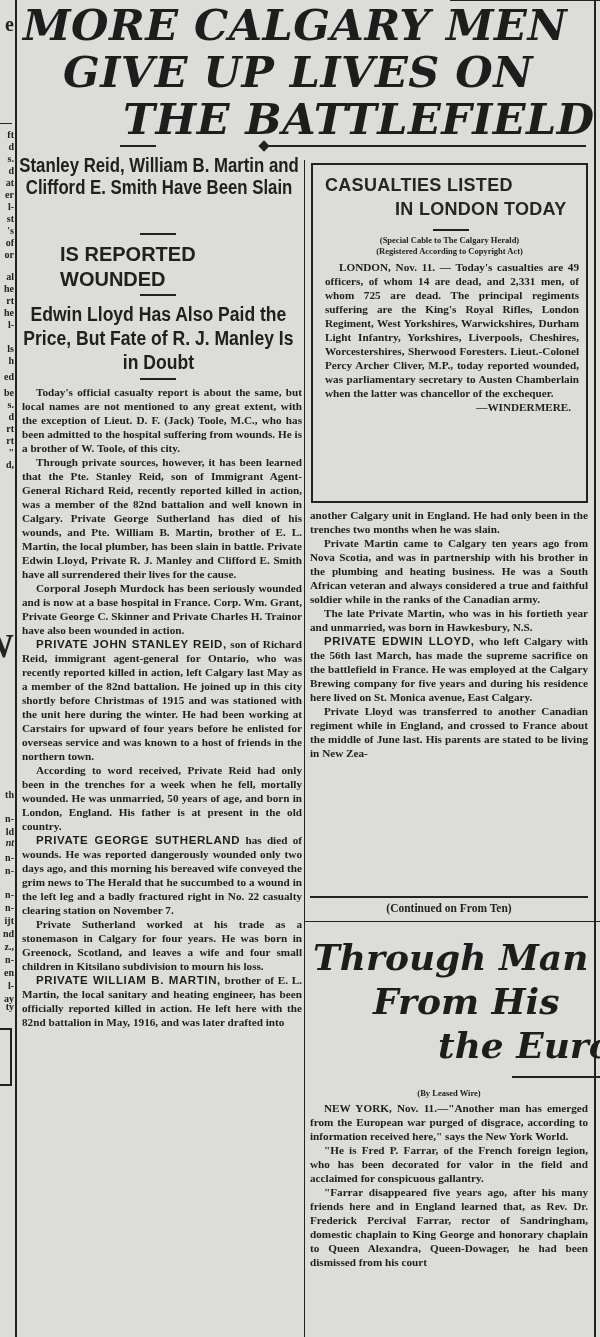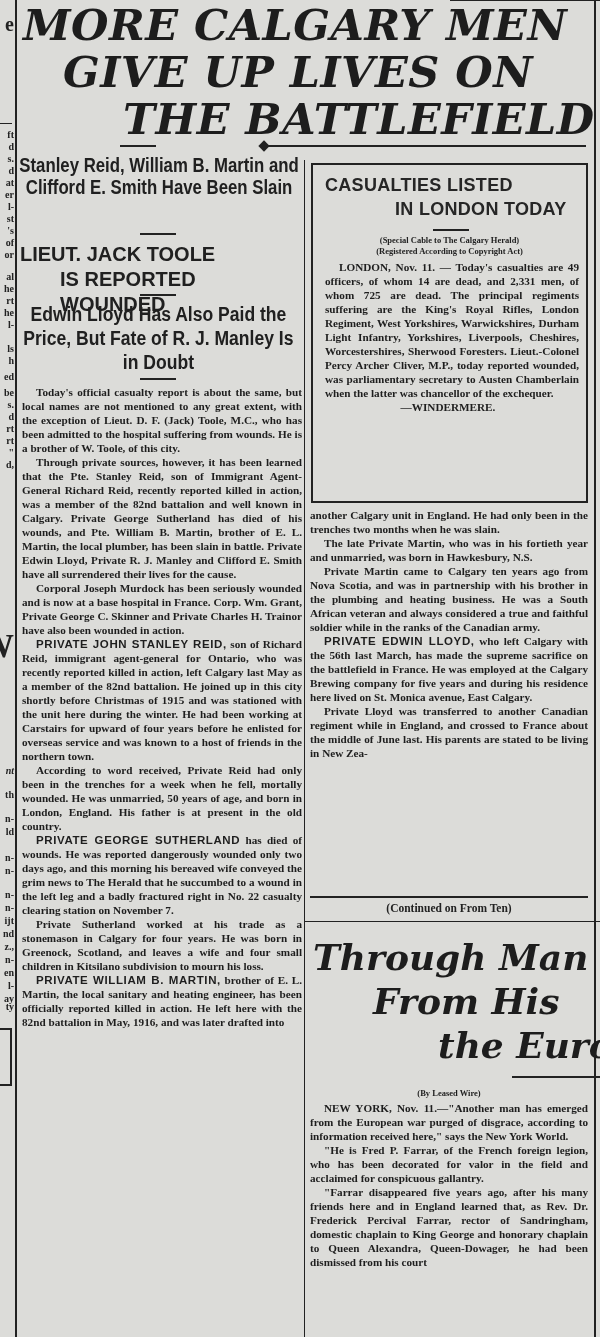--- a/index.html
+++ b/index.html
@@ -59,21 +59,21 @@
       font-family: "Liberation Sans", sans-serif; font-weight: bold; color: #262626;
       font-size: 18px; line-height: 24px; position: absolute; left: 12px; top: 8px;
       letter-spacing: 0.3px;
     }
     .box-title .t2 { display:block; padding-left: 70px; }
     .box-credit {
       position: absolute; left: 0; top: 70px; width: 100%; text-align: center;
       font: bold 8.5px/11px "Liberation Serif", serif; color: #222;
     }
     .box-body { position:absolute; left: 12px; top: 95px; width: 254px; }
-    .box-sign { text-align: center; padding-right: 8px; }
+    .box-sign { text-align: right; padding-right: 8px; }
 
     .col2 { left: 310px; top: 508px; width: 278px; }
     .cont { position: absolute; left: 310px; top: 901px; width: 278px; text-align: center;
       font: bold 11.5px/14px "Liberation Serif", serif; color:#222; }
 
     .head2 {
       position: absolute; left: 313px; top: 935px; width: 290px;
       font: italic bold 36px/44px "DejaVu Serif", serif; color: #1d1d1d;
       white-space: nowrap; overflow: hidden;
     }
@@ -110,21 +110,21 @@
     <span style="top:342px;">ls</span>
     <span style="top:354px;">h</span>
     <span style="top:386px;">be</span>
     <span style="top:398px;">s.</span>
     <span style="top:410px;">d</span>
     <span style="top:422px;">rt</span>
     <span style="top:434px;">rt</span>
     <span style="top:446px;">"</span>
     <span style="top:458px;">d,</span>
     <span style="top:628px;font-size:34px;line-height:36px;">W</span>
-    <span style="top:764px;font-style:italic;">nt</span>
+    <span style="top:836px;font-style:italic;">nt</span>
     <span style="top:812px;">n-</span>
     <span style="top:825px;">ld</span>
     <span style="top:788px;">th</span>
     <span style="top:851px;">n-</span>
     <span style="top:864px;">n-</span>
     <span style="top:888px;">n-</span>
     <span style="top:901px;">n-</span>
     <span style="top:914px;">ijt</span>
     <span style="top:927px;">nd</span>
     <span style="top:940px;">z.,</span>
@@ -147,21 +147,20 @@
     <div class="mh2">GIVE UP LIVES ON</div>
     <div class="mh3">THE BATTLEFIELD</div>
   </div>
   <div class="short-rule" style="left:120px;top:145px;"></div>
   <div style="position:absolute;left:260px;top:142px;width:8px;height:8px;background:#222;transform:rotate(45deg);"></div>
   <div class="rule-h" style="left:266px;top:145px;width:320px;"></div>
 
   <div class="deck deck1">Stanley Reid, William B. Martin and Clifford E. Smith Have Been Slain</div>
   <div class="short-rule" style="left:140px;top:233px;"></div>
   <div class="deck deck2">
-    <span>LIEUT. JACK TOOLE</span>
     <span class="l2">IS REPORTED WOUNDED</span>
   </div>
   <div class="short-rule" style="left:140px;top:294px;"></div>
   <div class="deck deck3">Edwin Lloyd Has Also Paid the Price, But Fate of R. J. Manley Is in Doubt</div>
   <div class="short-rule" style="left:140px;top:378px;"></div>
 
   <div class="col col1">
     <p>Today's official casualty report is about the same, but local names are not mentioned to any great extent, with the exception of Lieut. D. F. (Jack) Toole, M.C., who has been admitted to the hospital suffering from wounds. He is a brother of W. Toole, of this city.</p>
     <p>Through private sources, however, it has been learned that the Pte. Stanley Reid, son of Immigrant Agent-General Richard Reid, recently reported killed in action, was a member of the 82nd battalion and well known in Calgary. Private George Sutherland has died of his wounds, and Pte. William B. Martin, brother of E. L. Martin, the local plumber, has been slain in battle. Private Edwin Lloyd, Private R. J. Manley and Clifford E. Smith have all surrendered their lives for the cause.</p>
     <p>Corporal Joseph Murdock has been seriously wounded and is now at a base hospital in France. Corp. Wm. Grant, Private George C. Skinner and Private Charles H. Trainor have also been wounded in action.</p>
@@ -183,22 +182,22 @@
       <div>(Registered According to Copyright Act)</div>
     </div>
     <div class="col box-body">
       <p>LONDON, Nov. 11. — Today's casualties are 49 officers, of whom 14 are dead, and 2,331 men, of whom 725 are dead. The principal regiments suffering are the King's Royal Rifles, London Regiment, West Yorkshires, Warwickshires, Durham Light Infantry, Yorkshires, Liverpools, Cheshires, Worcestershires, Sherwood Foresters. Lieut.-Colonel Percy Archer Cliver, M.P., today reported wounded, was parliamentary secretary to Austen Chamberlain when the latter was chancellor of the exchequer.</p>
       <div class="box-sign">—WINDERMERE.</div>
     </div>
   </div>
 
   <div class="col col2">
     <p class="noind">another Calgary unit in England. He had only been in the trenches two months when he was slain.</p>
+    <p>Private Martin came to Calgary ten years ago from Nova Scotia, and was in partnership with his brother in the plumbing and heating business. He was a South African veteran and always considered a true and faithful soldier while in the ranks of the Canadian army.</p>
     <p>The late Private Martin, who was in his fortieth year and unmarried, was born in Hawkesbury, N.S.</p>
-    <p>Private Martin came to Calgary ten years ago from Nova Scotia, and was in partnership with his brother in the plumbing and heating business. He was a South African veteran and always considered a true and faithful soldier while in the ranks of the Canadian army.</p>
     <p><span class="cap">PRIVATE EDWIN LLOYD,</span><span> who left Calgary with the 56th last March, has made the supreme sacrifice on the battlefield in France. He was employed at the Calgary Brewing company for five years and during his residence here lived on St. Monica avenue, East Calgary.</span></p>
     <p>Private Lloyd was transferred to another Canadian regiment while in England, and crossed to France about the middle of June last. His parents are stated to be living in New Zea-</p>
   </div>
   <div class="rule-h" style="left:310px;top:896px;width:278px;"></div>
   <div class="cont">(Continued on From Ten)</div>
   <div class="rule-h" style="left:305px;top:921px;width:295px;height:1px;"></div>
 
   <div class="head2">
     <span>Through Man</span>
     <span class="h2b">From His</span>

